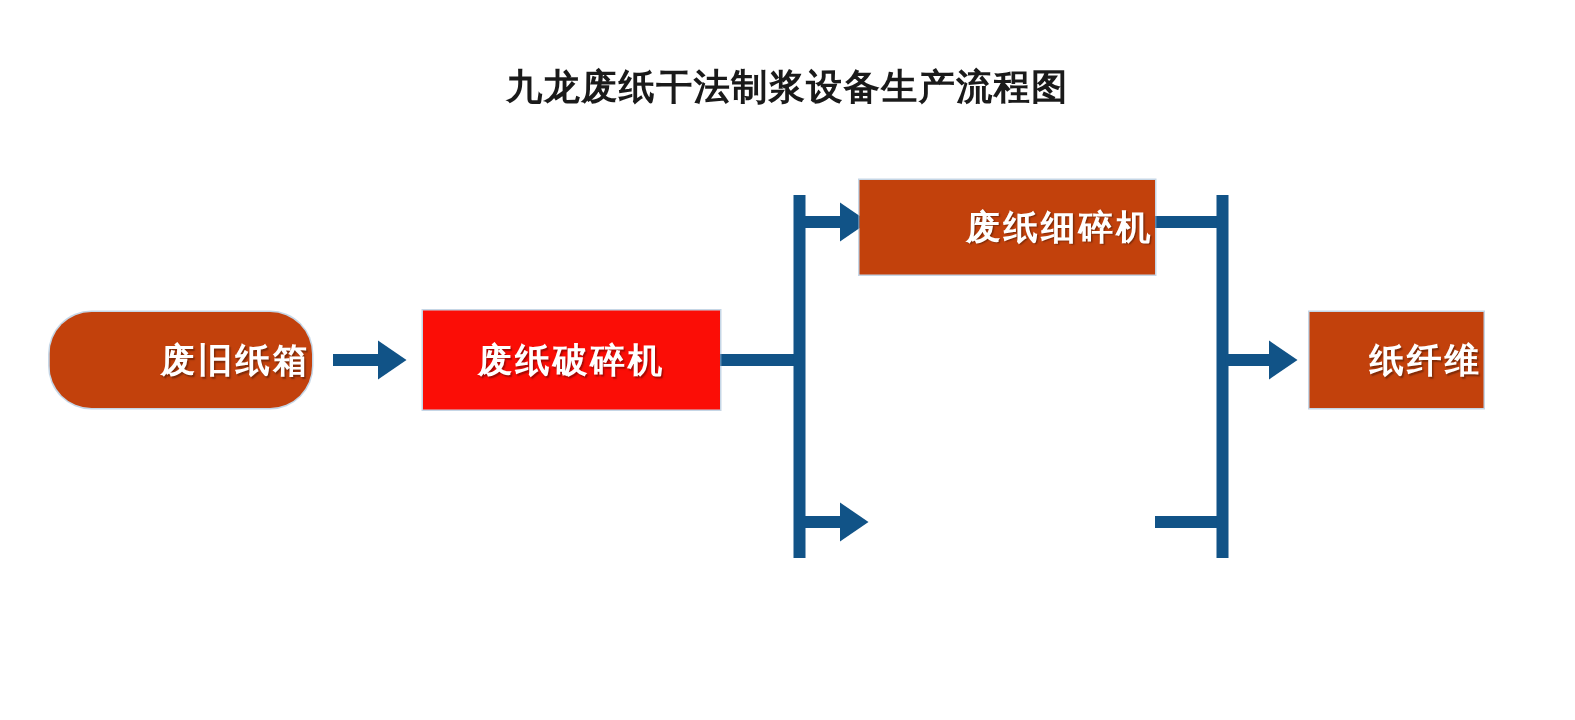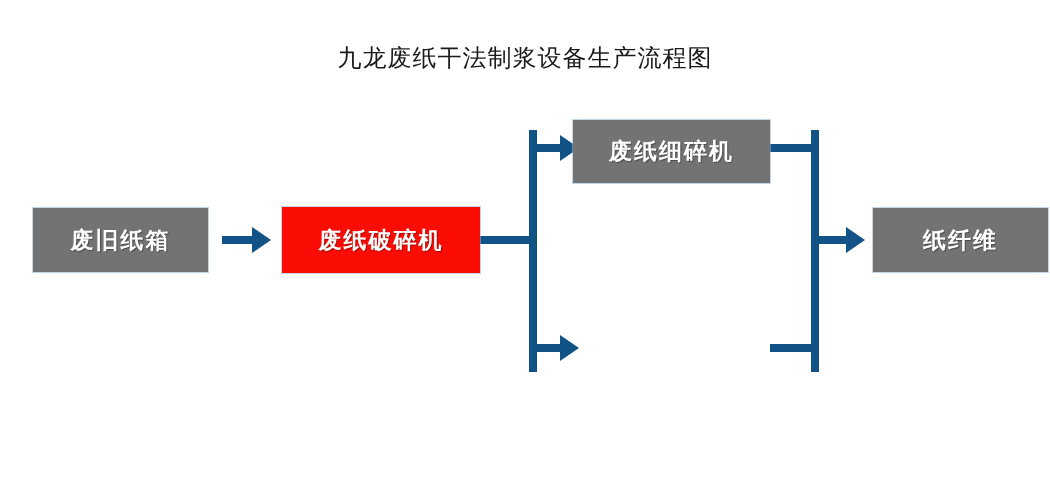--- a/index.html
+++ b/index.html
@@ -21,49 +21,49 @@
   }
 
   
   .chart-title {
     position: absolute;
     left: 0;
     top: 42px;
     width: 1050px;
     text-align: center;
     font-size: 24px;
-    font-weight: normal;
+    font-weight: bold;
     color: #1a1a1a;
     letter-spacing: 1px;
     white-space: nowrap;
   }
 
   
   .node {
     position: absolute;
     box-sizing: border-box;
     display: flex;
     align-items: center;
     justify-content: center;
     color: #ffffff;
     font-size: 23px;
     font-weight: bold;
     letter-spacing: 2px;
     text-shadow: 1px 1px 1px rgba(0,0,0,0.35);
     border: 1px solid rgba(255,255,255,0.0);
     box-shadow: 0 0 0 1px rgba(150,180,210,0.55);
   }
-  .node.blue  { background: #737373; }
+  .node.blue  { background: #c2410c; justify-content: flex-end; }
   .node.red   { background: #fb0d06; font-family: Liberation Mono, monospace; }
 
-  #node-waste-carton   { left: 33px;  top: 208px; width: 175px; height: 64px; }
+  #node-waste-carton   { left: 33px;  top: 208px; width: 175px; height: 64px; border-radius: 28px; }
   #node-paper-crusher  { left: 282px; top: 207px; width: 198px; height: 66px; }
   #node-fine-crusher   { left: 573px; top: 120px; width: 197px; height: 63px; }
   #node-dust-collector { left: 573px; top: 320px; width: 197px; height: 63px; }
-  #node-paper-fiber    { left: 873px; top: 208px; width: 175px; height: 64px; }
+  #node-paper-fiber    { left: 873px; top: 208px; width: 116px; height: 64px; }
 
   
   .seg {
     position: absolute;
     background: #115387;
   }
   .arrow-head {
     position: absolute;
     width: 0;
     height: 0;

